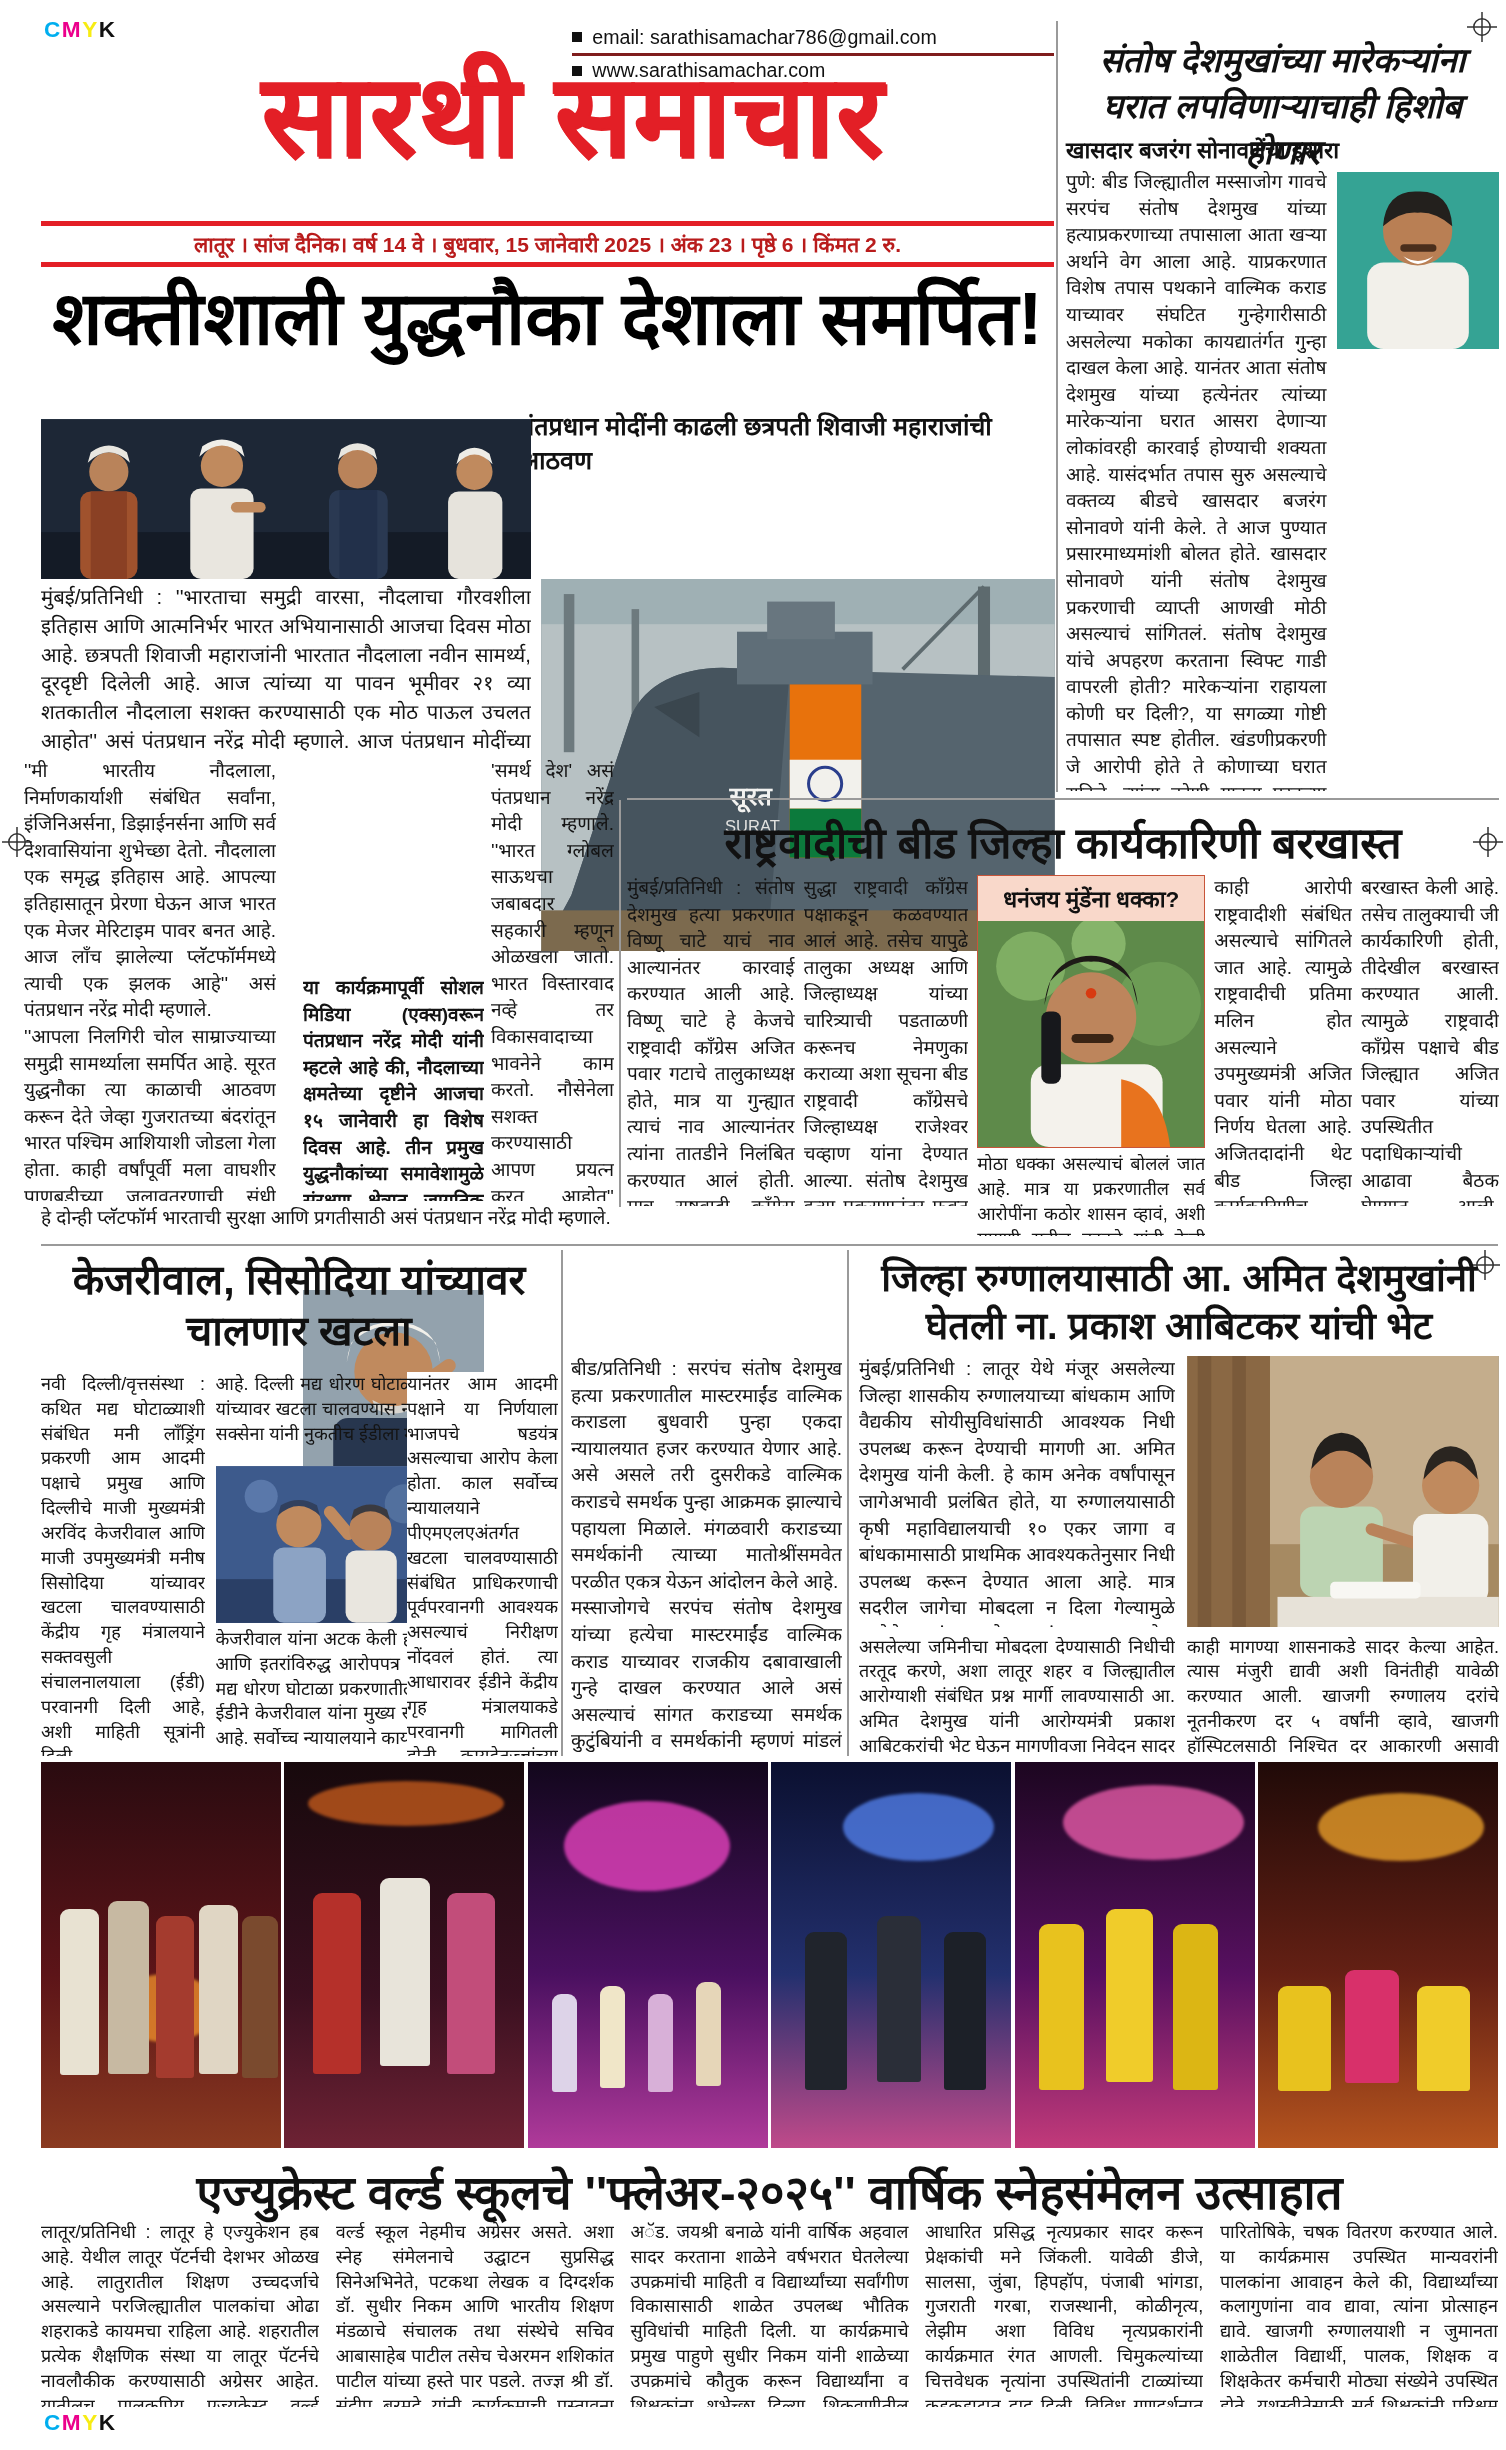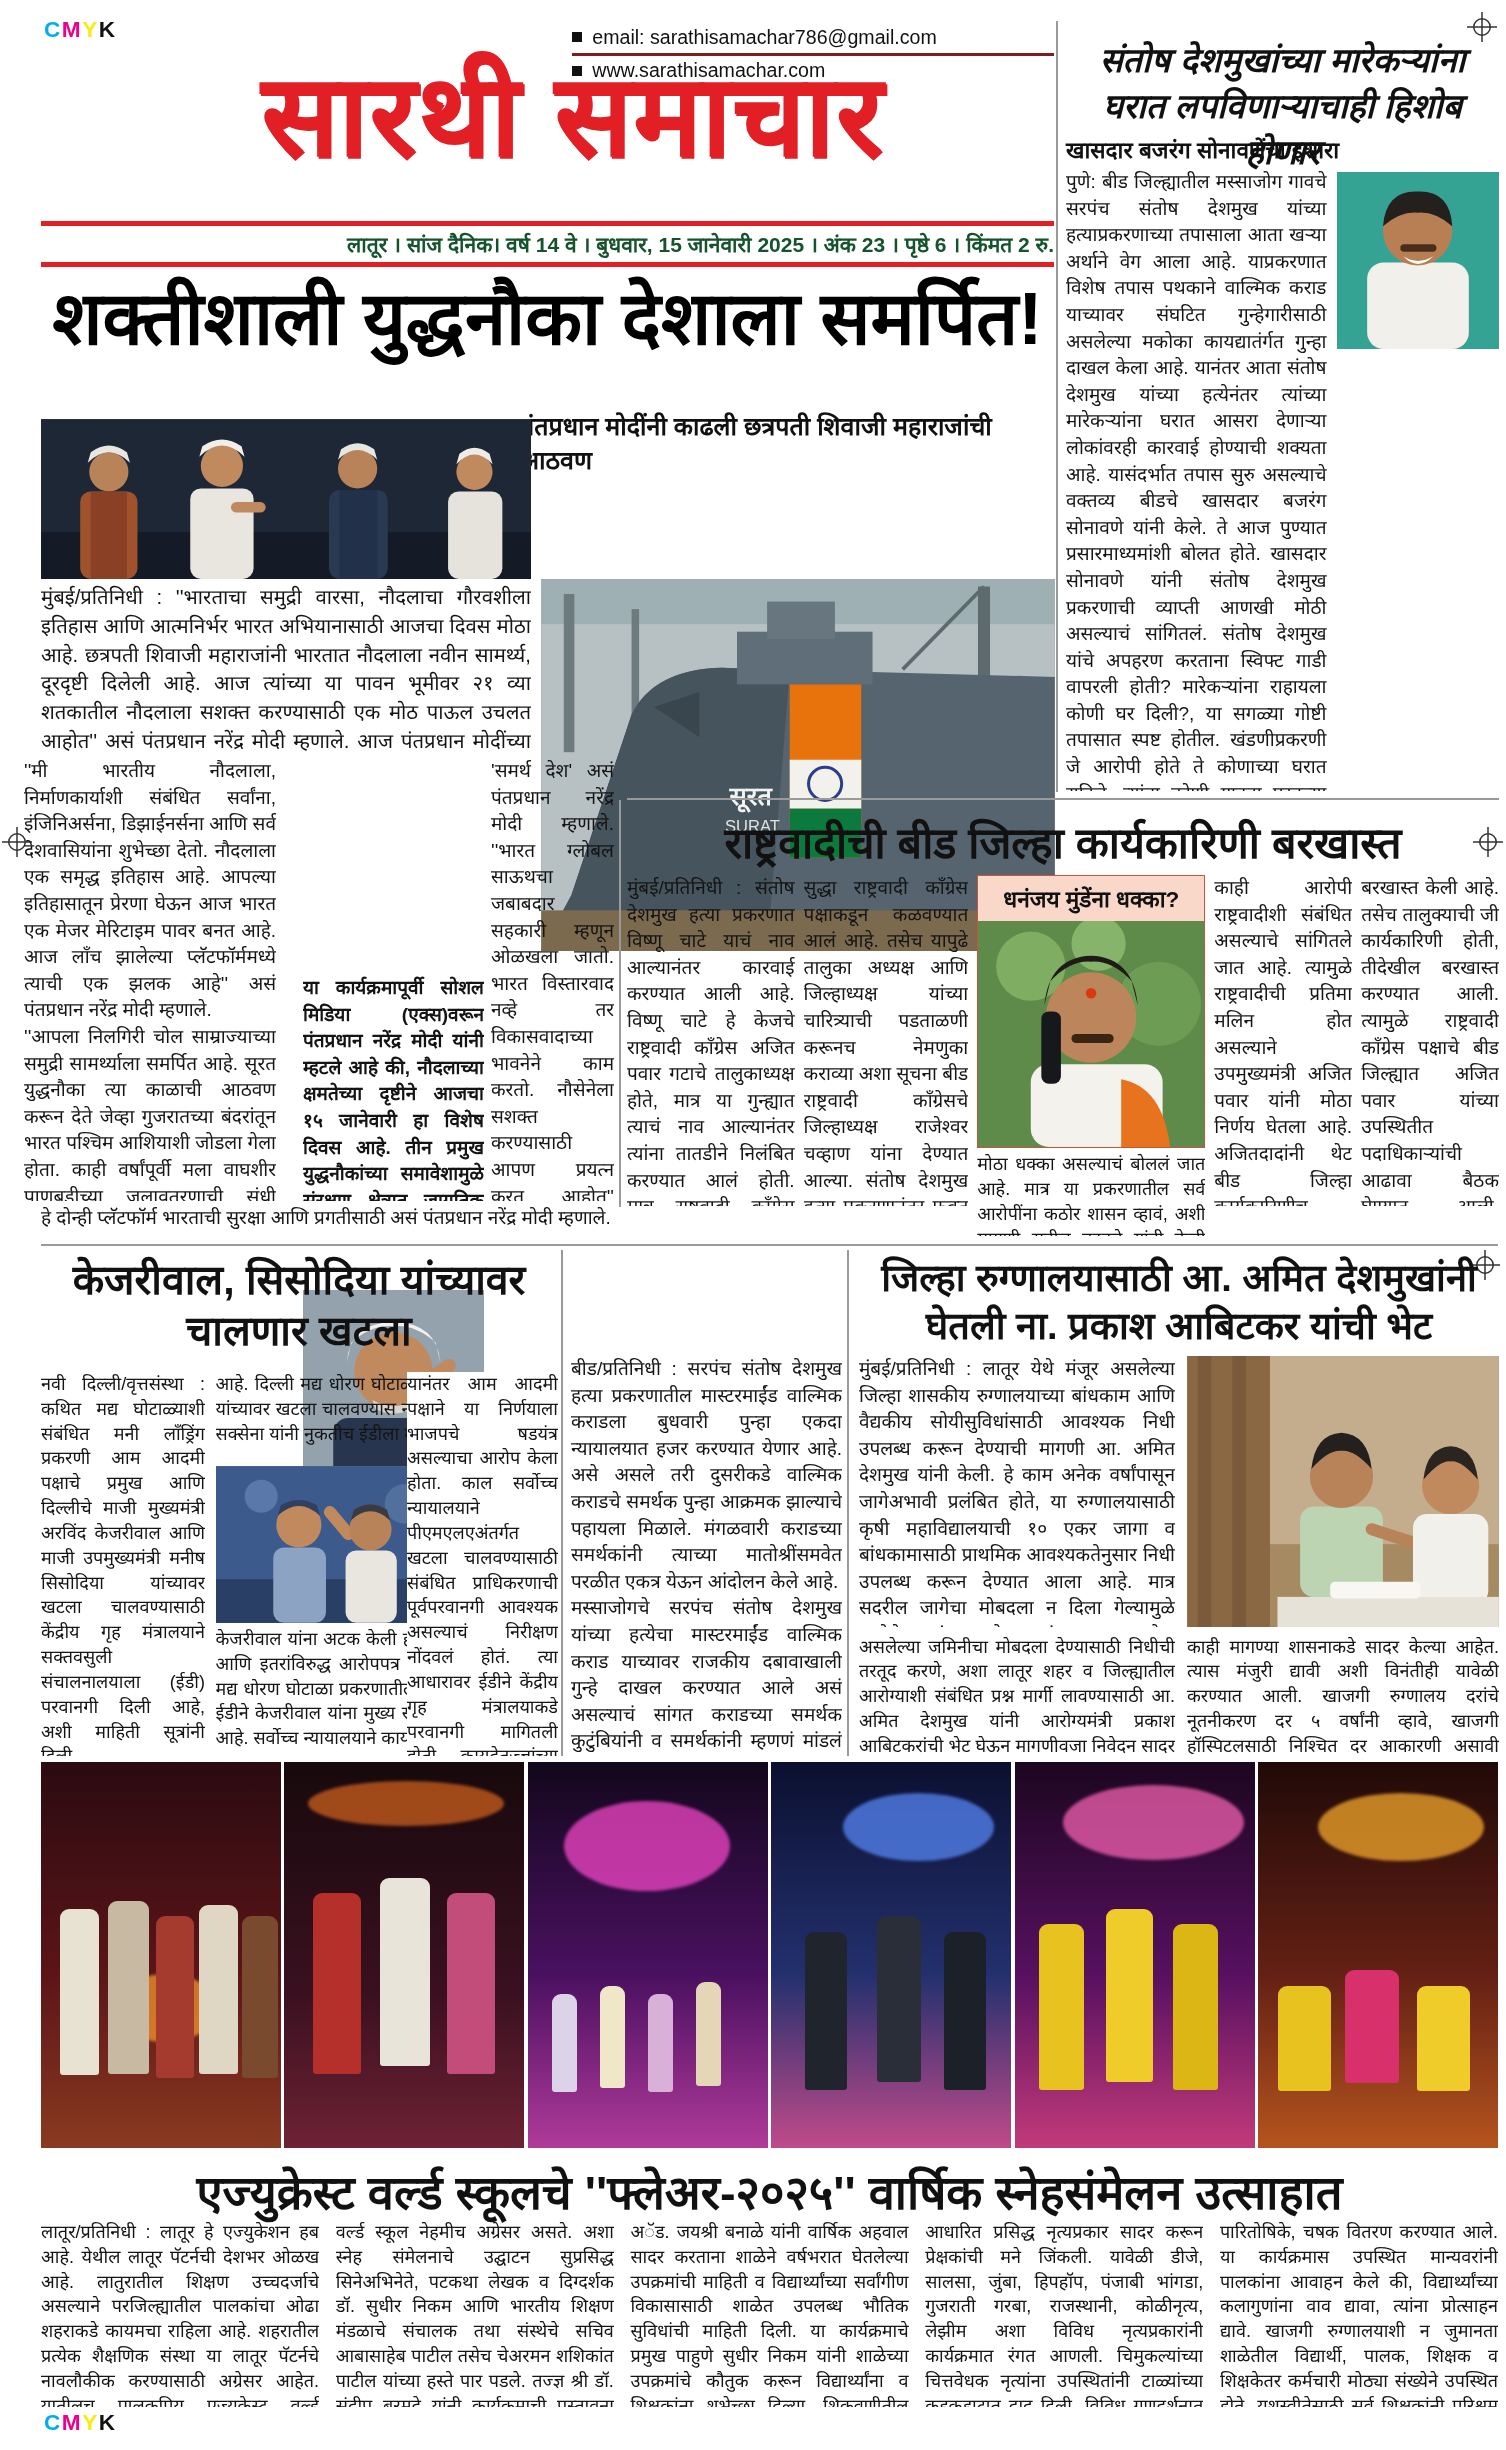--- a/index.html
+++ b/index.html
@@ -11,21 +11,21 @@
   .cmyk .c{color:#00aeef}.cmyk .m{color:#ec008c}.cmyk .y{color:#f7ec13}.cmyk .k{color:#111}
   .regmark{width:30px;height:30px;}
   
   .contact{font-size:19.6px;color:#111;line-height:1.5;}
   .contact .row{display:flex;align-items:center;gap:10.5px;}
   .contact .sq{width:9.8px;height:9.8px;background:#111;display:inline-block;}
   .contact .u{border-bottom:3px solid #7f1d1d;padding-bottom:1.5px;}
   .masthead{font-size:114px;font-weight:900;color:#e31f26;text-align:center;line-height:1;
             letter-spacing:1.5px;text-shadow:1.5px 1.5px 0 #e31f26;}
   .redrule{background:#e31f26;height:4.5px;}
-  .dateline{font-size:21px;font-weight:bold;text-align:right;color:#14532d;}
+  .dateline{font-size:21px;font-weight:bold;text-align:center;color:#b91c1c;}
   .vline{background:#9a9a9a;width:1.5px;}
   .hline{background:#9a9a9a;height:2.3px;}
   
   .h-main{font-size:74px;font-weight:900;color:#000;text-align:center;line-height:1.05;}
   .h-sub{font-size:25px;font-weight:bold;text-align:left;}
   .h-right{font-size:34px;font-weight:900;text-align:center;line-height:1.35;}
   .h-sec{font-size:43px;font-weight:900;text-align:center;}
   .h-mid{font-size:38px;font-weight:900;text-align:center;line-height:1.25;}
   .h-mid2{font-size:33px;font-weight:900;text-align:center;line-height:1.3;}
   .h-bottom{font-size:47px;font-weight:900;text-align:center;}

